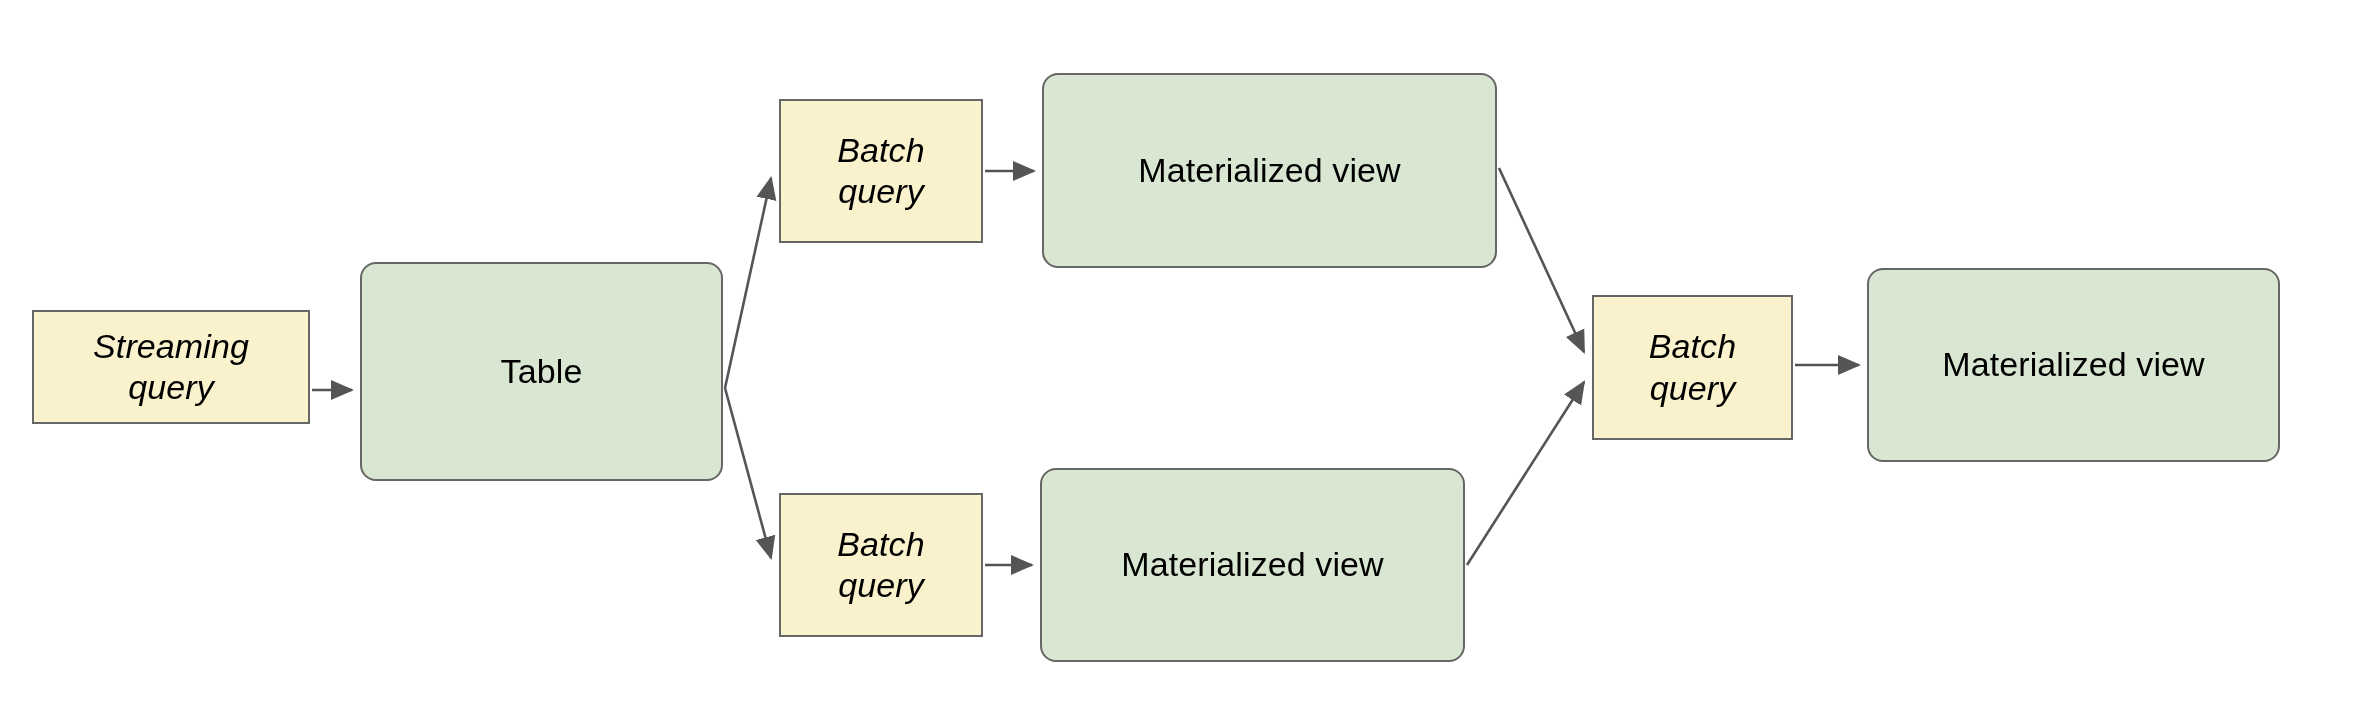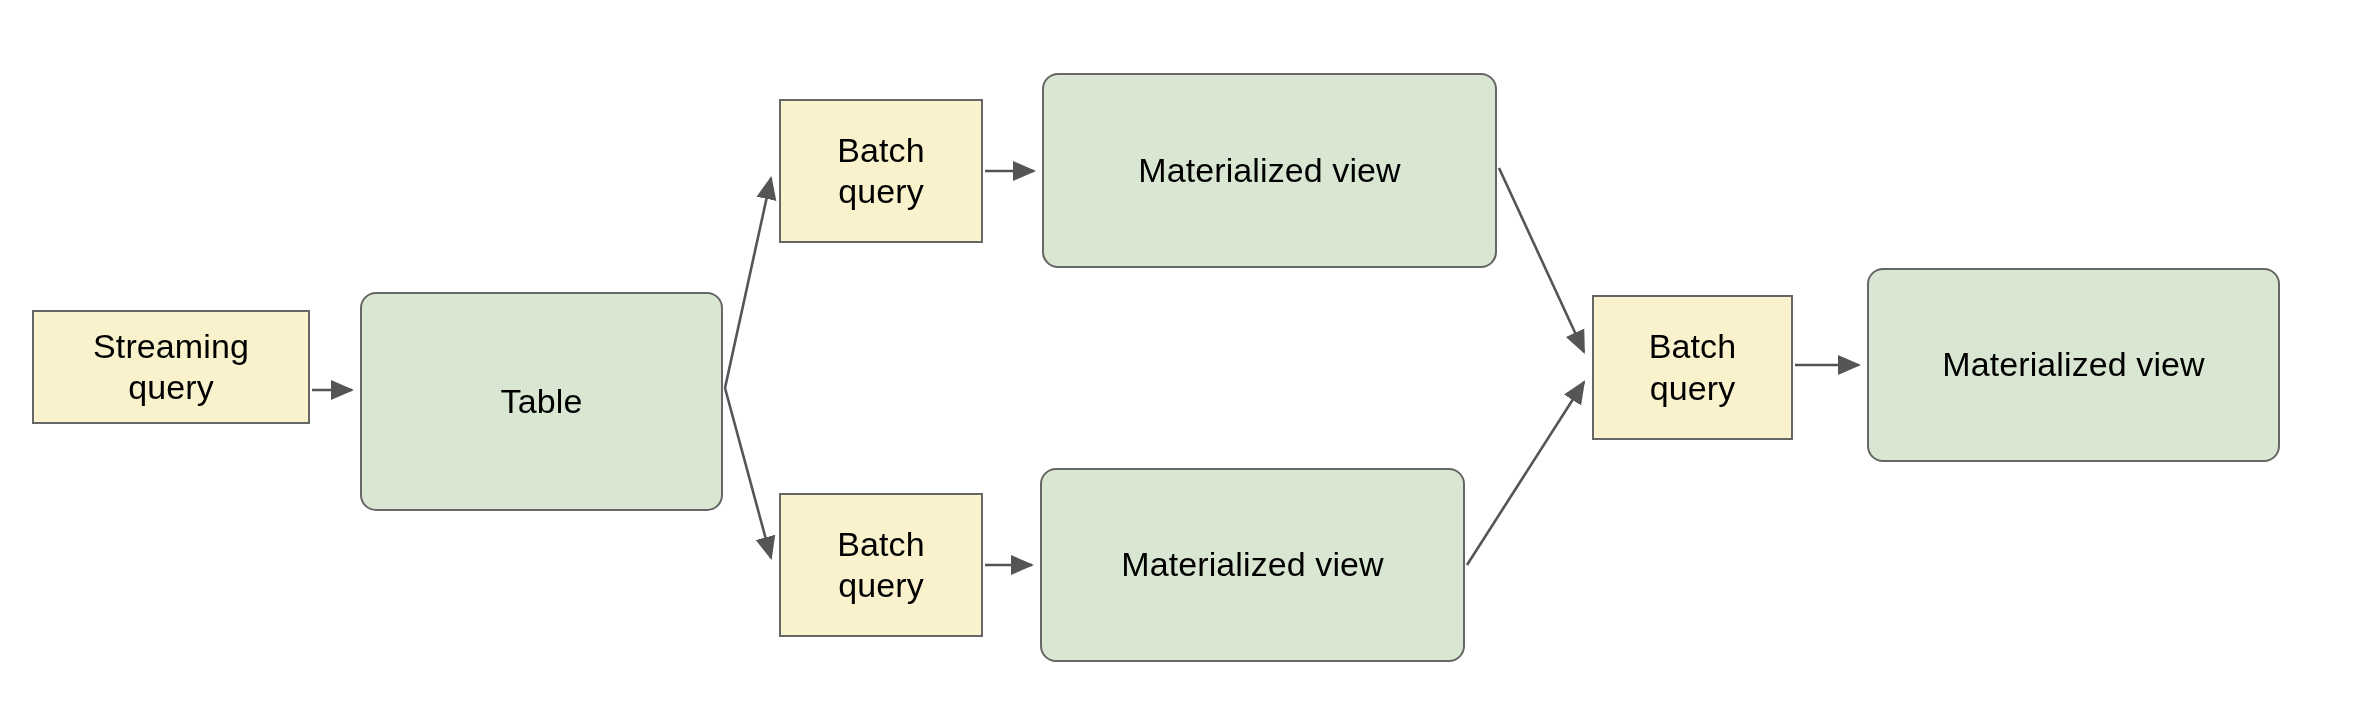--- a/index.html
+++ b/index.html
@@ -42,20 +42,21 @@
     z-index: 2;
   }
   .node .label {
     display: block;
     white-space: pre-line;
     padding: 0 6px;
   }
   .node.query {
     background: #faf2cd;
     border-radius: 0;
+    font-style: italic;
   }
   .node.store {
     background: #d9e7d2;
     border-radius: 16px;
     text-align: center;
   }
 </style>
 </head>
 <body>
 
@@ -77,21 +78,21 @@
         <polyline points="1467,565 1584,382" fill="none" stroke="#555555" stroke-width="2.6" marker-end="url(#arrowhead)"></polyline>
         <polyline points="1795,365 1859,365" fill="none" stroke="#555555" stroke-width="2.6" marker-end="url(#arrowhead)"></polyline>
       </g>
   </svg>
 
   <div class="node query" style="left: 32px; top: 310px; width: 278px; height: 114px; border-color: rgb(102, 102, 102); color: rgb(0, 0, 0); background: rgb(250, 242, 205); border-radius: 0px;">
     <span class="label">Streaming
 query</span>
   </div>
 
-  <div class="node store" style="left: 360px; top: 292px; width: 363px; height: 219px; border-color: rgb(102, 102, 102); color: rgb(0, 0, 0); background: rgb(217, 231, 210); border-radius: 16px;">
+  <div class="node store" style="left: 360px; top: 262px; width: 363px; height: 219px; border-color: rgb(102, 102, 102); color: rgb(0, 0, 0); background: rgb(217, 231, 210); border-radius: 16px;">
     <span class="label">Table</span>
   </div>
 
   <div class="node query" style="left: 779px; top: 99px; width: 204px; height: 144px; border-color: rgb(102, 102, 102); color: rgb(0, 0, 0); background: rgb(250, 242, 205); border-radius: 0px;">
     <span class="label">Batch
 query</span>
   </div>
 
   <div class="node store" style="left: 1042px; top: 73px; width: 455px; height: 195px; border-color: rgb(102, 102, 102); color: rgb(0, 0, 0); background: rgb(217, 231, 210); border-radius: 16px;">
     <span class="label">Materialized view</span>

